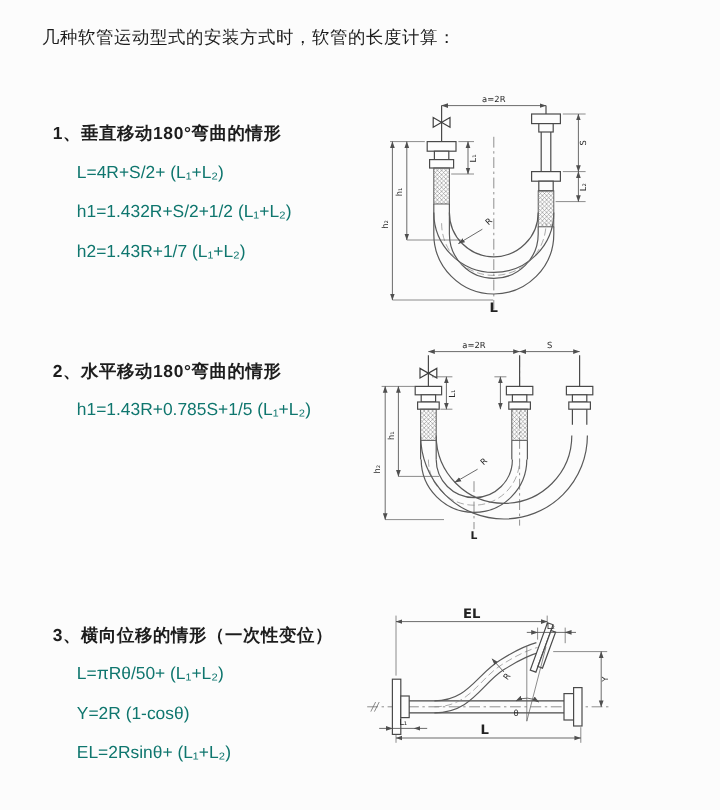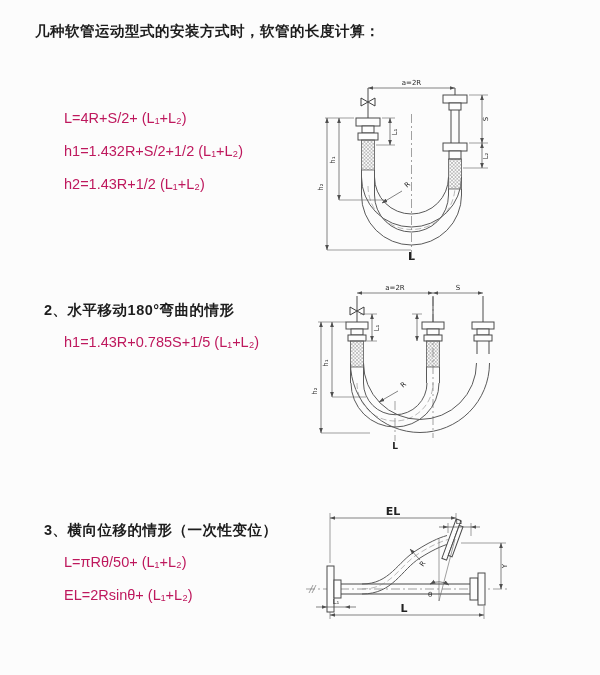--- a/index.html
+++ b/index.html
@@ -3,56 +3,58 @@
 <meta charset="utf-8">
 <style>
   html,body{margin:0;padding:0;}
   body{
     width:600px;height:675px;position:relative;overflow:hidden;
     background:#fcfcfc;color:#1d1d1d;
     font-family:"Liberation Sans","DejaVu Sans",sans-serif;
   }
   .title{
     position:absolute;left:35px;top:22px;
-    font-size:14.5px;font-weight:700;letter-spacing:.5px;white-space:nowrap;
+    font-size:14.5px;font-weight:400;letter-spacing:.5px;white-space:nowrap;
   }
   .section{position:absolute;left:44px;width:270px;}
   .heading{font-size:14.5px;font-weight:700;letter-spacing:.5px;line-height:20px;margin-bottom:6px;white-space:nowrap;}
-  .formula{font-size:14.5px;font-weight:400;line-height:33px;height:33px;padding-left:20px;white-space:nowrap;color:#be185d;}
+  .formula{font-size:14.5px;font-weight:400;line-height:33px;height:33px;padding-left:20px;white-space:nowrap;color:#0f766e;}
   svg.diag{position:absolute;}
   .pipe{stroke:#4a4a4a;stroke-width:1;fill:none;}
   .flange{fill:#fdfdfd;stroke:#4a4a4a;stroke-width:1;}
   .hose{stroke:#5a5a5a;stroke-width:1;fill:none;}
   .cl{stroke:#7a7a7a;stroke-width:.7;fill:none;stroke-dasharray:9 3 2 3;}
   .clc{stroke:#8a8a8a;stroke-width:.6;fill:none;stroke-dasharray:6 3;}
   .dim{stroke:#4f4f4f;stroke-width:.7;fill:none;}
   .ext{stroke:#5f5f5f;stroke-width:.6;fill:none;}
   .dimtext{font-family:"DejaVu Sans",sans-serif;font-size:7px;fill:#2a2a2a;}
   .biglabel{font-family:"DejaVu Sans",sans-serif;font-size:11px;font-weight:600;fill:#222;}
   .midlabel{font-family:"DejaVu Sans",sans-serif;font-size:9px;font-weight:600;fill:#222;}
 </style>
 </head>
 <body>
 
 <div class="title">几种软管运动型式的安装方式时，软管的长度计算：</div>
 
 <div class="section" style="top:102px">
+  <div class="heading">1、垂直移动180°弯曲的情形</div>
   <div class="formula">L=4R+S/2+ (L₁+L₂)</div>
   <div class="formula">h1=1.432R+S/2+1/2 (L₁+L₂)</div>
-  <div class="formula">h2=1.43R+1/2 (L₁+L₂)</div>
+  <div class="formula">h2=1.43R+1/7 (L₁+L₂)</div>
 </div>
 
 <div class="section" style="top:300px">
   <div class="heading">2、水平移动180°弯曲的情形</div>
   <div class="formula">h1=1.43R+0.785S+1/5 (L₁+L₂)</div>
 </div>
 
 <div class="section" style="top:520px">
   <div class="heading">3、横向位移的情形（一次性变位）</div>
   <div class="formula">L=πRθ/50+ (L₁+L₂)</div>
+  <div class="formula">Y=2R (1-cosθ)</div>
   <div class="formula">EL=2Rsinθ+ (L₁+L₂)</div>
 </div>
 
 <svg class="diag" style="left:312px;top:72px" width="276" height="190" viewBox="0 0 276 190">
   <defs>
     <marker id="ar1" viewBox="0 0 10 10" refX="9.5" refY="5" markerWidth="8" markerHeight="8" orient="auto-start-reverse">
       <path d="M0,1.5 L10,5 L0,8.5 z" fill="#4f4f4f"></path>
     </marker>
     <pattern id="br1" width="3.5" height="3.5" patternUnits="userSpaceOnUse">
       <path d="M0,3.5 L3.5,0 M0,0 L3.5,3.5" stroke="#8b8b8b" stroke-width="0.5" fill="none"></path>

